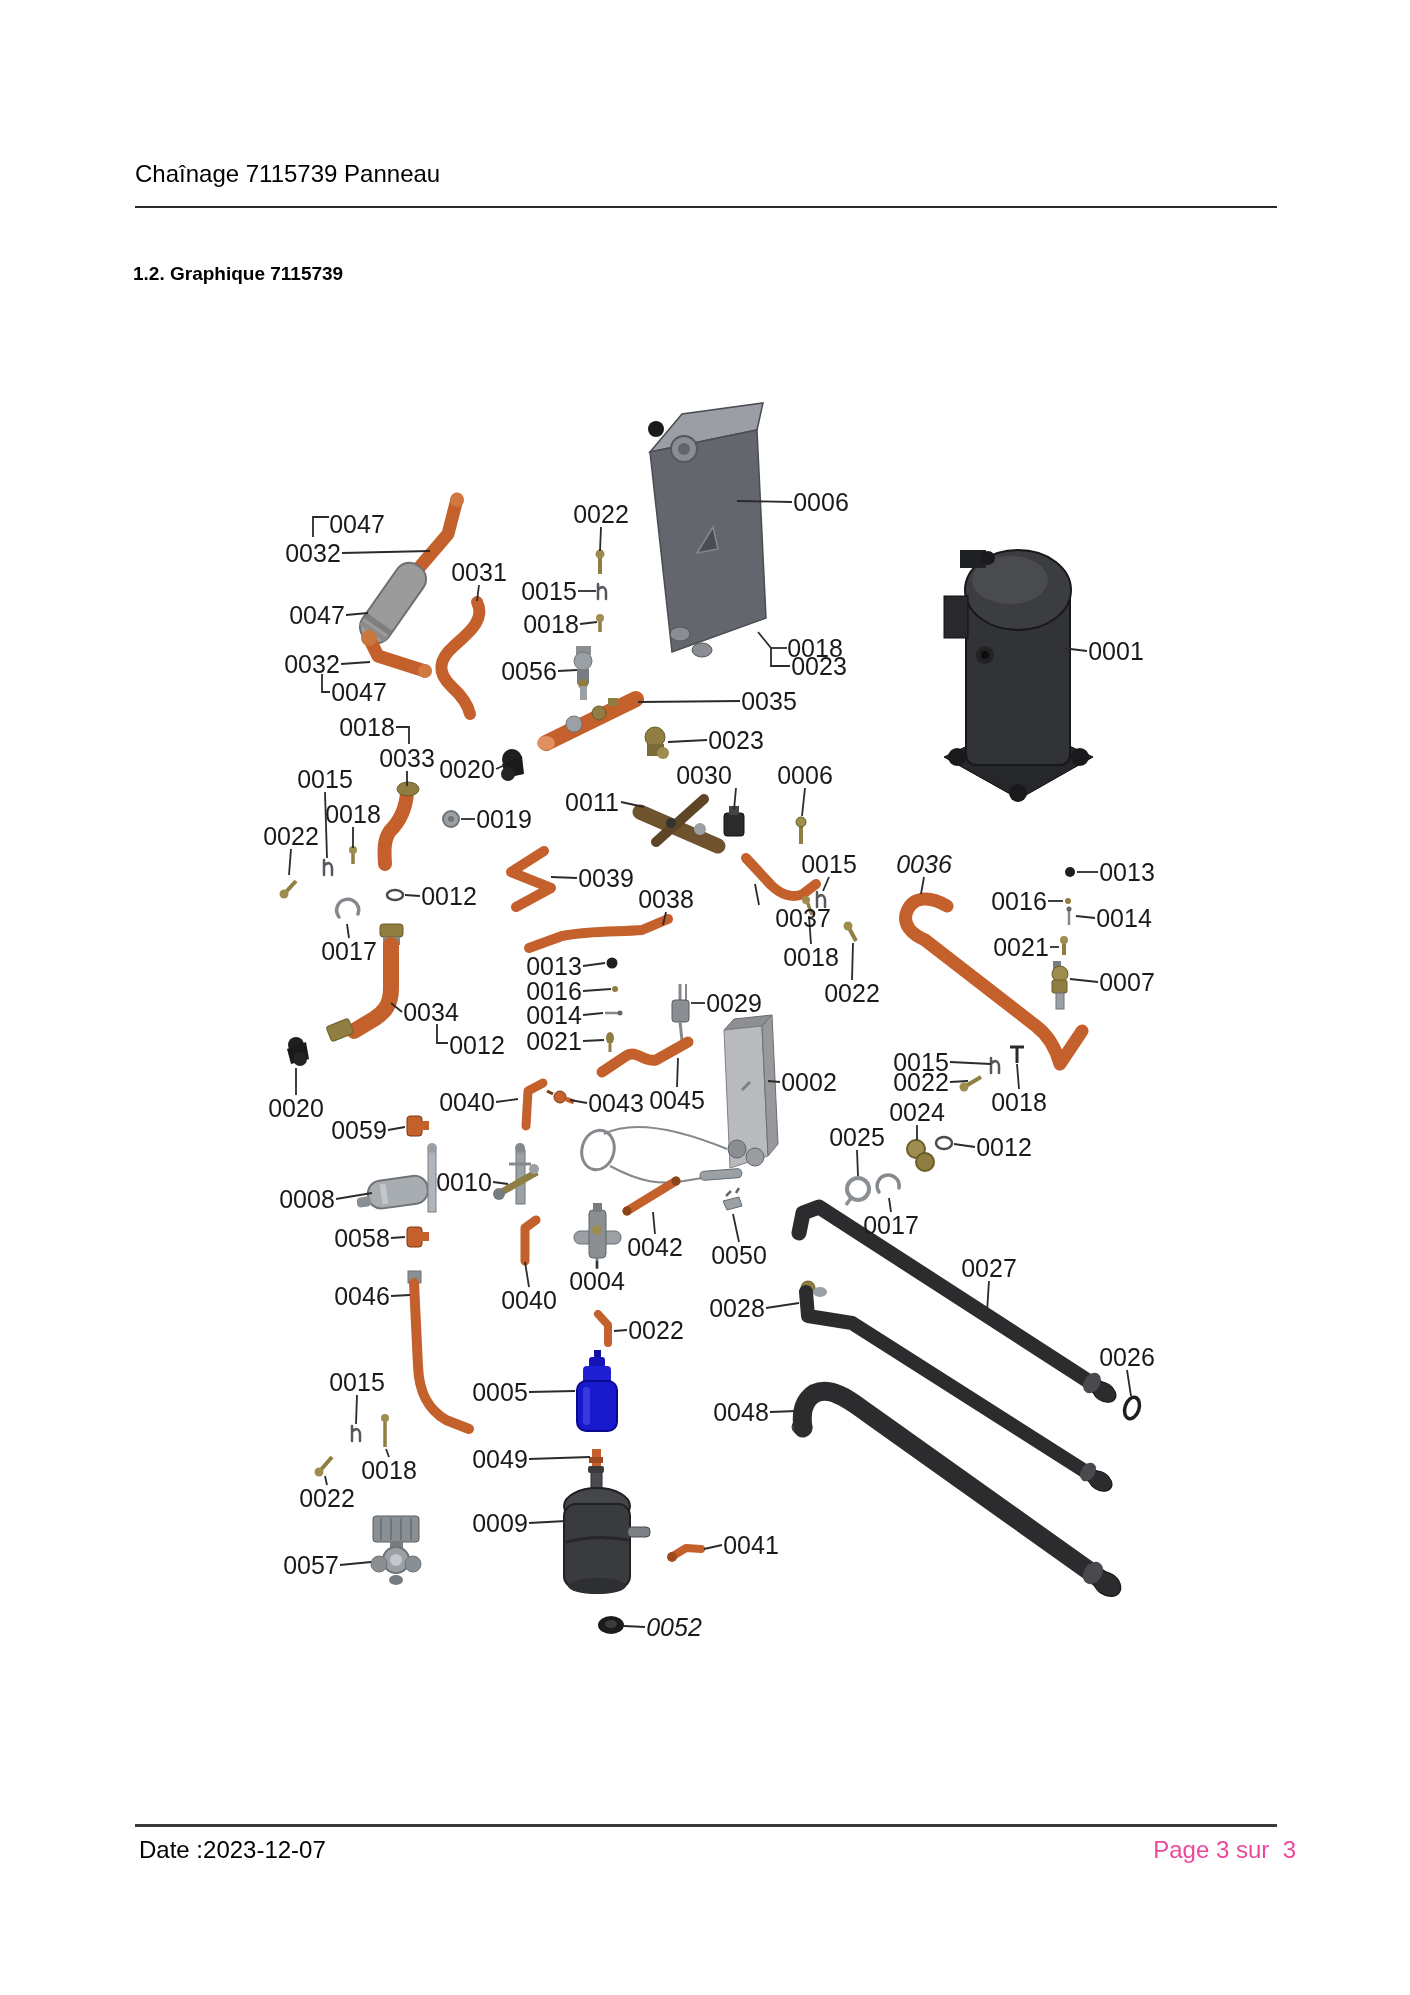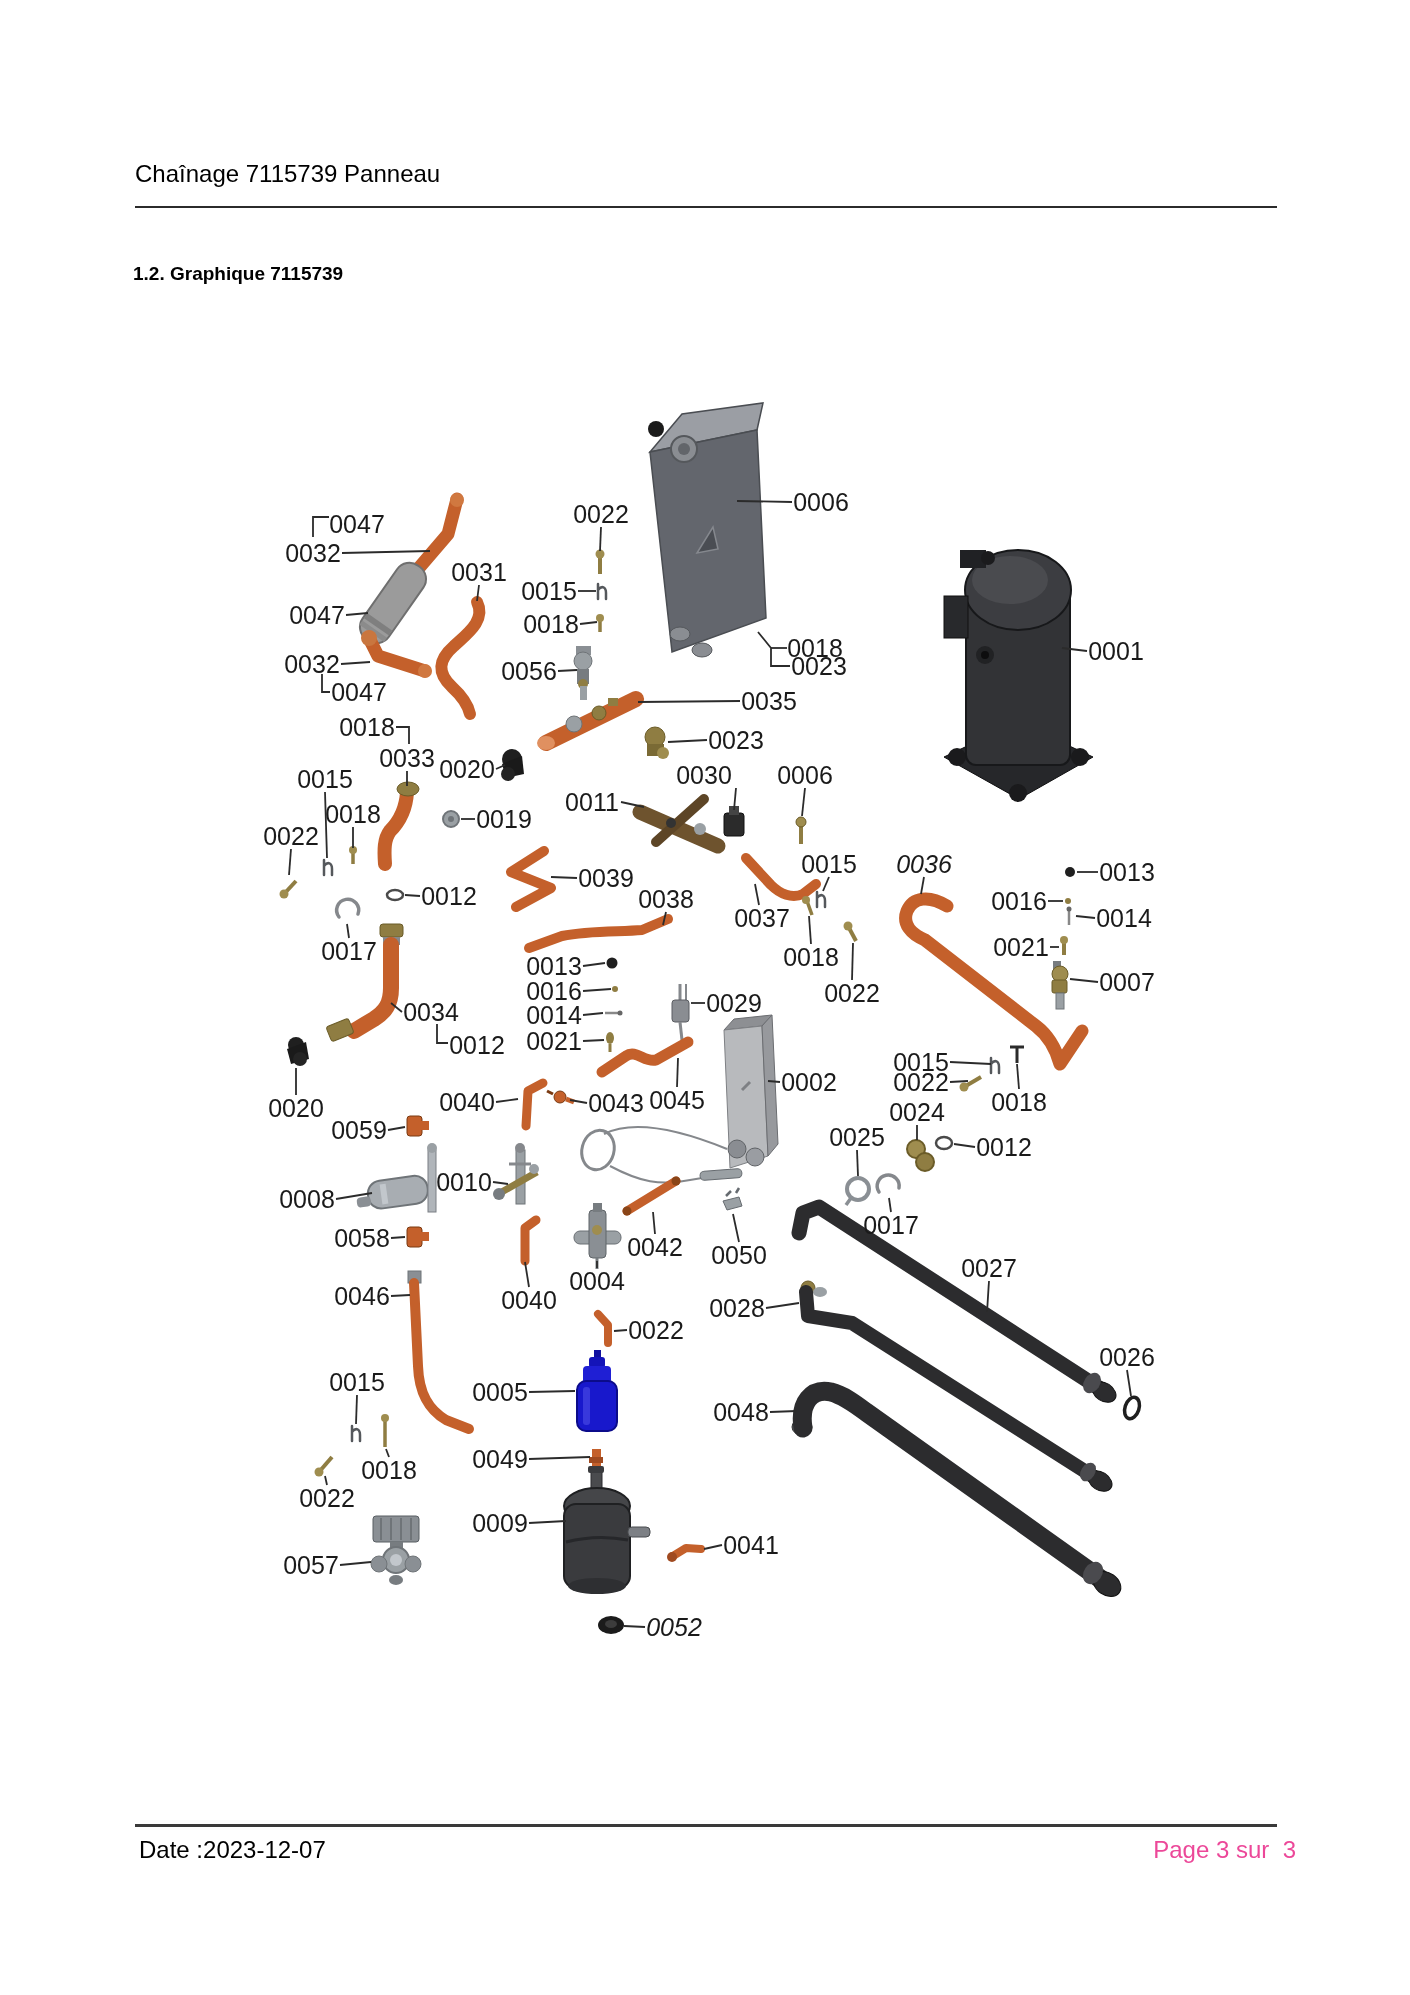--- a/index.html
+++ b/index.html
@@ -499,21 +499,21 @@
         <div class="part-label" style="left: 353px; top: 814px;">0018</div>
         <div class="part-label" style="left: 504px; top: 819px;">0019</div>
         <div class="part-label" style="left: 291px; top: 836px;">0022</div>
         <div class="part-label" style="left: 829px; top: 864px;">0015</div>
         <div class="part-label" style="left: 924px; top: 864px; font-style: italic;">0036</div>
         <div class="part-label" style="left: 1127px; top: 872px;">0013</div>
         <div class="part-label" style="left: 606px; top: 878px;">0039</div>
         <div class="part-label" style="left: 449px; top: 896px;">0012</div>
         <div class="part-label" style="left: 666px; top: 899px;">0038</div>
         <div class="part-label" style="left: 1019px; top: 901px;">0016</div>
-        <div class="part-label" style="left: 762px; top: 918px;">0037</div>
+        <div class="part-label" style="left: 803px; top: 918px;">0037</div>
         <div class="part-label" style="left: 1124px; top: 918px;">0014</div>
         <div class="part-label" style="left: 1021px; top: 947px;">0021</div>
         <div class="part-label" style="left: 349px; top: 951px;">0017</div>
         <div class="part-label" style="left: 811px; top: 957px;">0018</div>
         <div class="part-label" style="left: 554px; top: 966px;">0013</div>
         <div class="part-label" style="left: 1127px; top: 982px;">0007</div>
         <div class="part-label" style="left: 852px; top: 993px;">0022</div>
         <div class="part-label" style="left: 554px; top: 991px;">0016</div>
         <div class="part-label" style="left: 734px; top: 1003px;">0029</div>
         <div class="part-label" style="left: 431px; top: 1012px;">0034</div>

